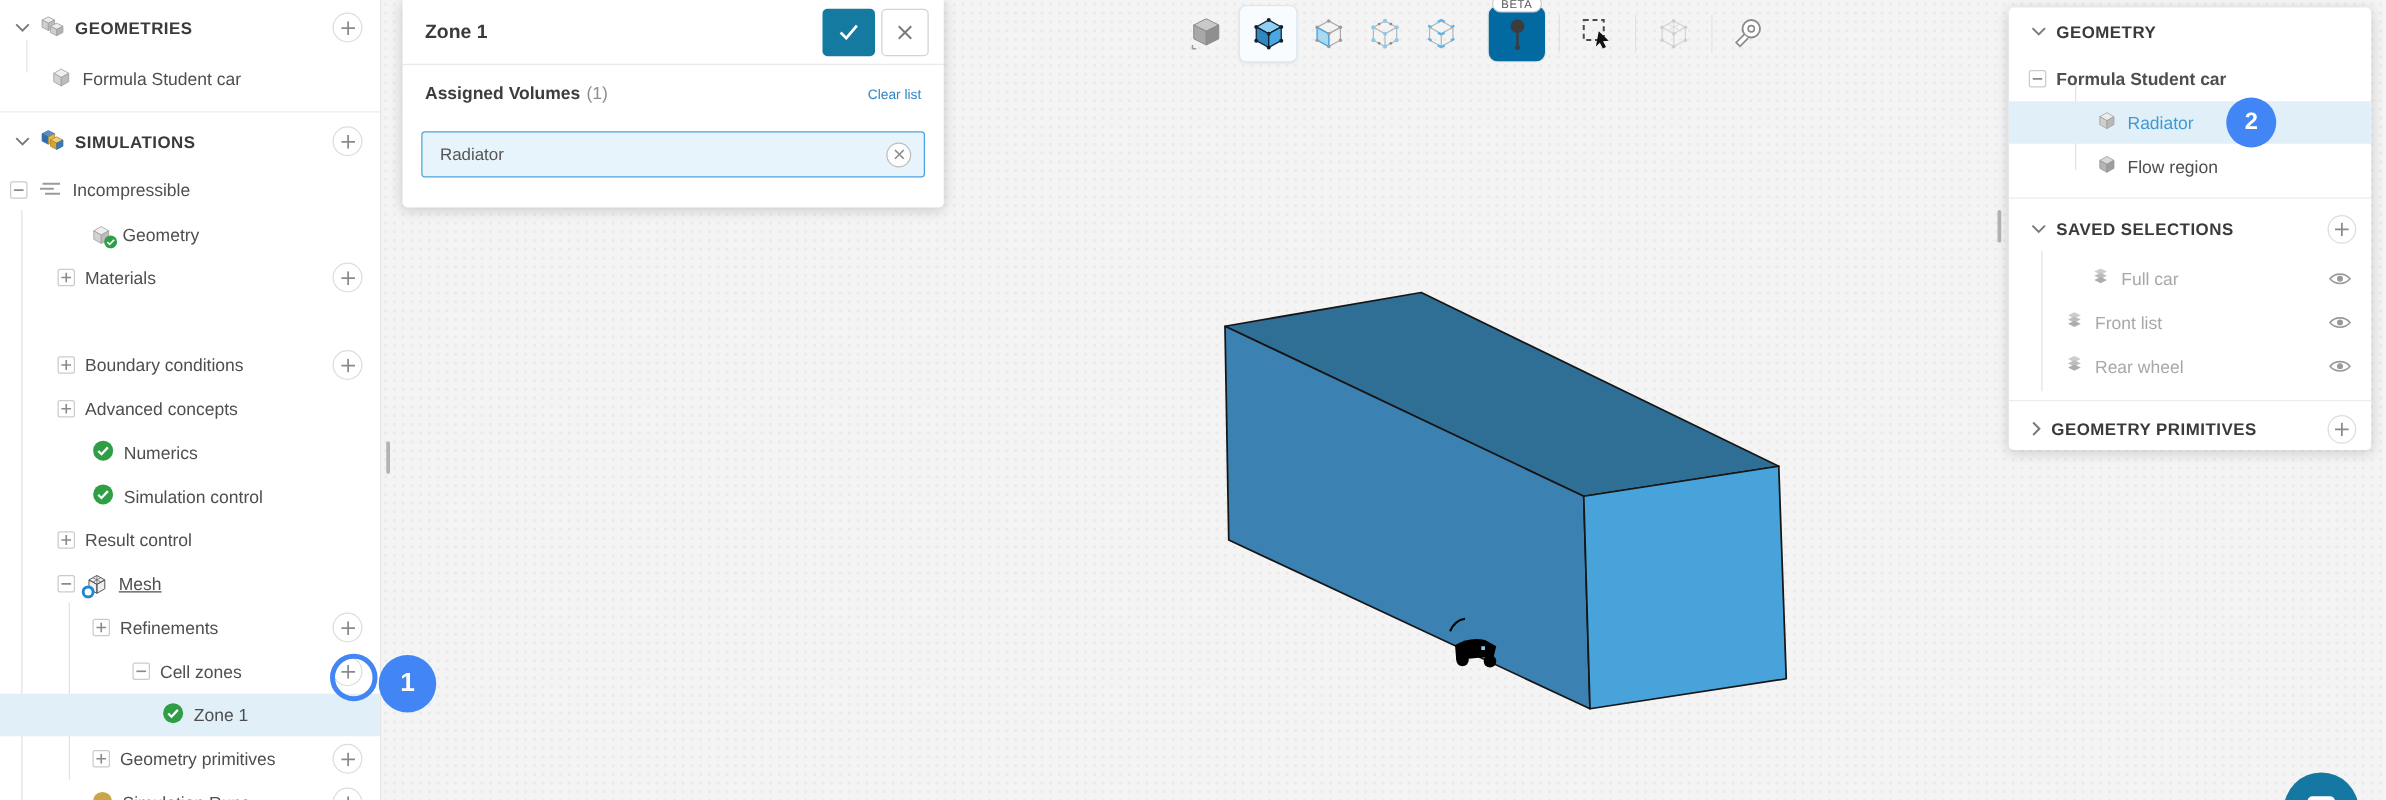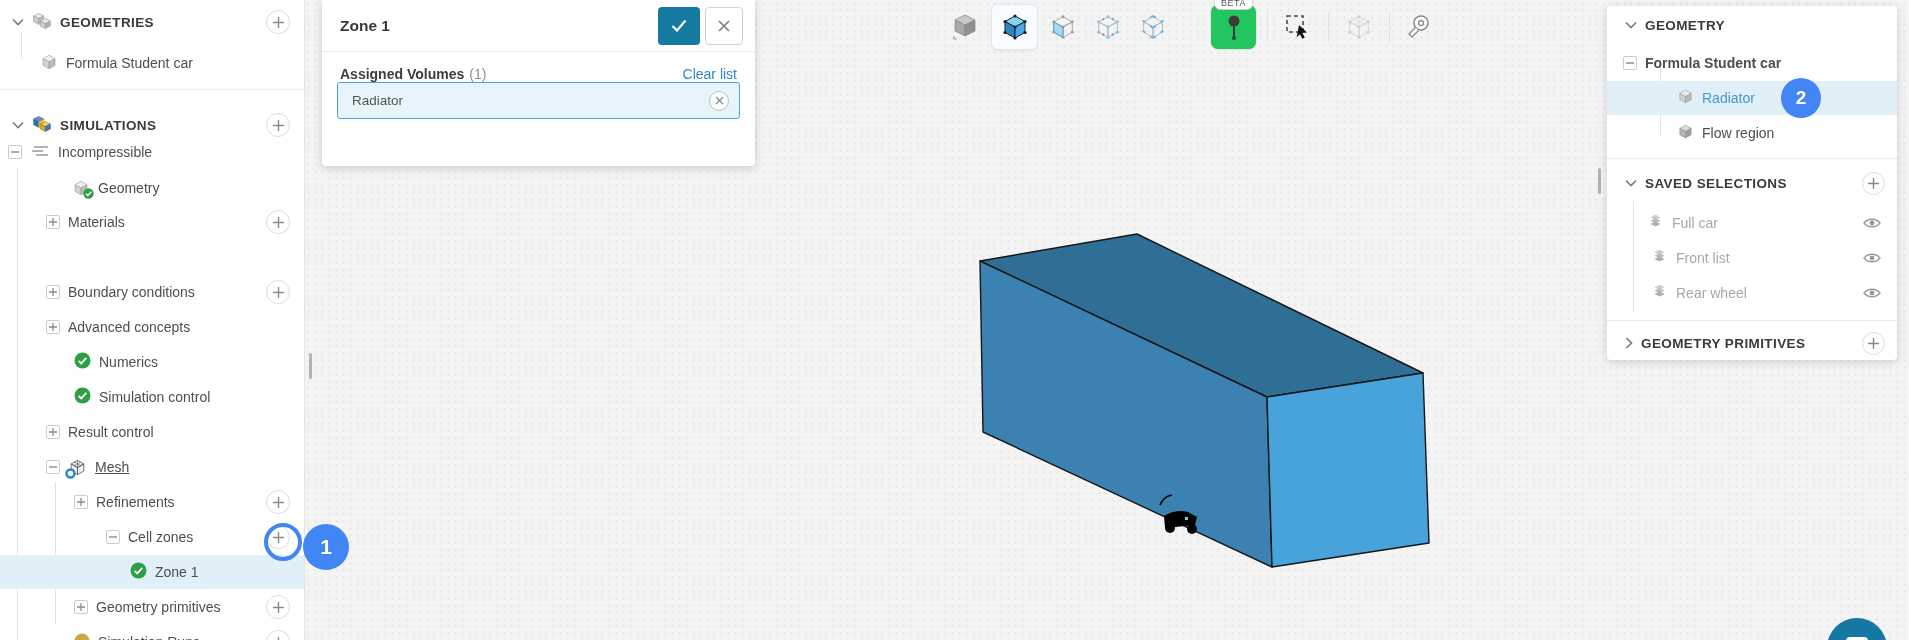--- a/index.html
+++ b/index.html
@@ -40,35 +40,35 @@
 
   
   .dialog { position:absolute; left:322px; top:0; width:433px; height:166px; background:#fff;
     border-radius:0 0 4px 4px; box-shadow:0 2px 10px rgba(0,0,0,.18); z-index:6; }
   .dlg-head { height:52px; display:flex; align-items:center; padding:0 12px 0 18px; border-bottom:1px solid #e9e9e9; }
   .dlg-title { font-size:15.5px; font-weight:bold; color:#3a3a3a; flex:1; }
   .btn-ok { width:42px; height:38px; background:#147aa0; border:none; border-radius:4px;
     display:flex; align-items:center; justify-content:center; margin-right:5px; }
   .btn-x { width:38px; height:38px; background:#fff; border:1px solid #d2d2d2; border-radius:4px;
     display:flex; align-items:center; justify-content:center; }
-  .dlg-sub { display:flex; align-items:flex-end; padding:14px 18px 0 18px; }
+  .dlg-sub { display:flex; align-items:flex-end; padding:14px 18px 23px 18px; }
   .dlg-sub .t { font-size:14px; font-weight:bold; color:#3d3d3d; }
   .dlg-sub .c { font-size:14px; color:#8e8e8e; margin-left:5px; flex:1; }
-  .link { font-size:14px; color:#2e86c6; cursor:pointer; }
+  .link { font-size:11px; color:#2e86c6; cursor:pointer; }
   .chip { margin:0 15px; height:37px; background:#e8f4fb; border:1px solid #4aa3db; border-radius:3px;
     display:flex; align-items:center; padding:0 10px 0 14px; font-size:13.5px; color:#555; }
   .chip .sp { flex:1; }
   .chip-x { width:20px; height:20px; border:1px solid #bdbdbd; border-radius:50%; background:#fdfdfd;
     display:flex; align-items:center; justify-content:center; }
 
   
   .toolbar { position:absolute; left:946px; top:2px; height:50px; display:flex; align-items:center; gap:5px; z-index:6; }
   .tbtn { width:40px; height:40px; display:flex; align-items:center; justify-content:center; border-radius:6px; }
   .tbtn.framed { width:47px; height:46px; border:1px solid #dbe9f2; background:#f8fcfe; box-shadow:0 1px 2px rgba(0,0,0,.06); }
-  .tbtn.beta-frame { position:relative; width:47px; height:46px; border:1px solid #e3e3e3; background:#22c55e; border-radius:8px; margin-left:32px; }
+  .tbtn.beta-frame { position:relative; width:47px; height:46px; border:1px solid #e3e3e3; background:#0369a1; border-radius:8px; margin-left:12px; }
   .beta-pill { position:absolute; top:-9px; left:50%; transform:translateX(-50%); background:#fff;
     border:1px solid #cfcfcf; border-radius:9px; font-size:9px; color:#555; padding:1px 7px; letter-spacing:.5px; }
   .tbsep { width:1px; height:30px; background:#e2e2e2; margin:0 5px; }
 
   
   .rpanel { position:absolute; left:1607px; top:6px; width:290px; height:354px; background:#fff;
     border-radius:4px; box-shadow:0 2px 10px rgba(0,0,0,.16); z-index:6; }
   .rrow { position:absolute; left:0; right:0; height:34px; display:flex; align-items:center; gap:8px;
     font-size:14px; color:#4e4e4e; white-space:nowrap; }
   .rdiv { position:absolute; left:0; right:0; height:1px; background:#ececec; }
@@ -133,21 +133,21 @@
     <span><svg width="18" height="18" viewBox="0 0 24 24">
           <path d="M12,3 20,7.5 12,12 4,7.5z" fill="#efefef" stroke="#9a9a9a" stroke-width=".8"></path>
           <path d="M4,7.5 12,12 12,21 4,16.5z" fill="#d2d2d2" stroke="#9a9a9a" stroke-width=".8"></path>
           <path d="M20,7.5 12,12 12,21 20,16.5z" fill="#bcbcbc" stroke="#9a9a9a" stroke-width=".8"></path>
         </svg></span>
     <span class="lbl">Formula Student car</span>
   </div>
 
   <div class="divider" style="top:89px;"></div>
 
-  <div class="row" style="top:108px; padding-left:12px;">
+  <div class="row" style="top:96px; padding-left:12px;">
     <span class="chev">
         <svg width="12" height="8">
           <path d="M1,1.5 6,6.5 11,1.5" fill="none" stroke="#7a7a7a" stroke-width="1.6"></path>
         </svg>
       </span>
     <span><svg width="20" height="20" viewBox="0 0 24 24">
           <path d="M8,3 14,6 8,9 2,6z" fill="#5b8fc9" stroke="#3f6ea6" stroke-width=".8"></path>
           <path d="M2,6 8,9 8,16 2,13z" fill="#2c6fae" stroke="#3f6ea6" stroke-width=".8"></path>
           <path d="M14,6 8,9 8,16 14,13z" fill="#e3b84f" stroke="#b08a2e" stroke-width=".8"></path>
           <path d="M16,9 22,12 16,15 10,12z" fill="#f0cf7a" stroke="#b08a2e" stroke-width=".8"></path>
@@ -535,21 +535,21 @@
         </svg>
       </span>
     <span class="lbl hdr">SAVED SELECTIONS</span>
     <span class="raddbtn">
         <svg width="11" height="11">
           <path d="M5.5,0 V11 M0,5.5 H11" stroke="#8a8a8a" stroke-width="1.4"></path>
         </svg>
       </span>
   </div>
 
-  <div class="rrow" style="top:200px; padding-left:40px;">
+  <div class="rrow" style="top:200px; padding-left:65px;">
     <span><svg width="17" height="17" viewBox="0 0 20 20">
           <path d="M4,5 10,2 16,5 10,8z" fill="#cdcdcd"></path>
           <path d="M4,9 10,6 16,9 10,12z" fill="#bdbdbd"></path>
           <path d="M4,13 10,10 16,13 10,16z" fill="#adadad"></path>
         </svg></span>
     <span class="lbl dim">Full car</span>
     <span class="eyebtn">
         <svg width="18" height="12">
           <path d="M1,6 C5,1 13,1 17,6 C13,11 5,11 1,6 Z" fill="none" stroke="#9a9a9a" stroke-width="1.3"></path>
           <circle cx="9" cy="6" r="2.4" fill="#9a9a9a"></circle>

